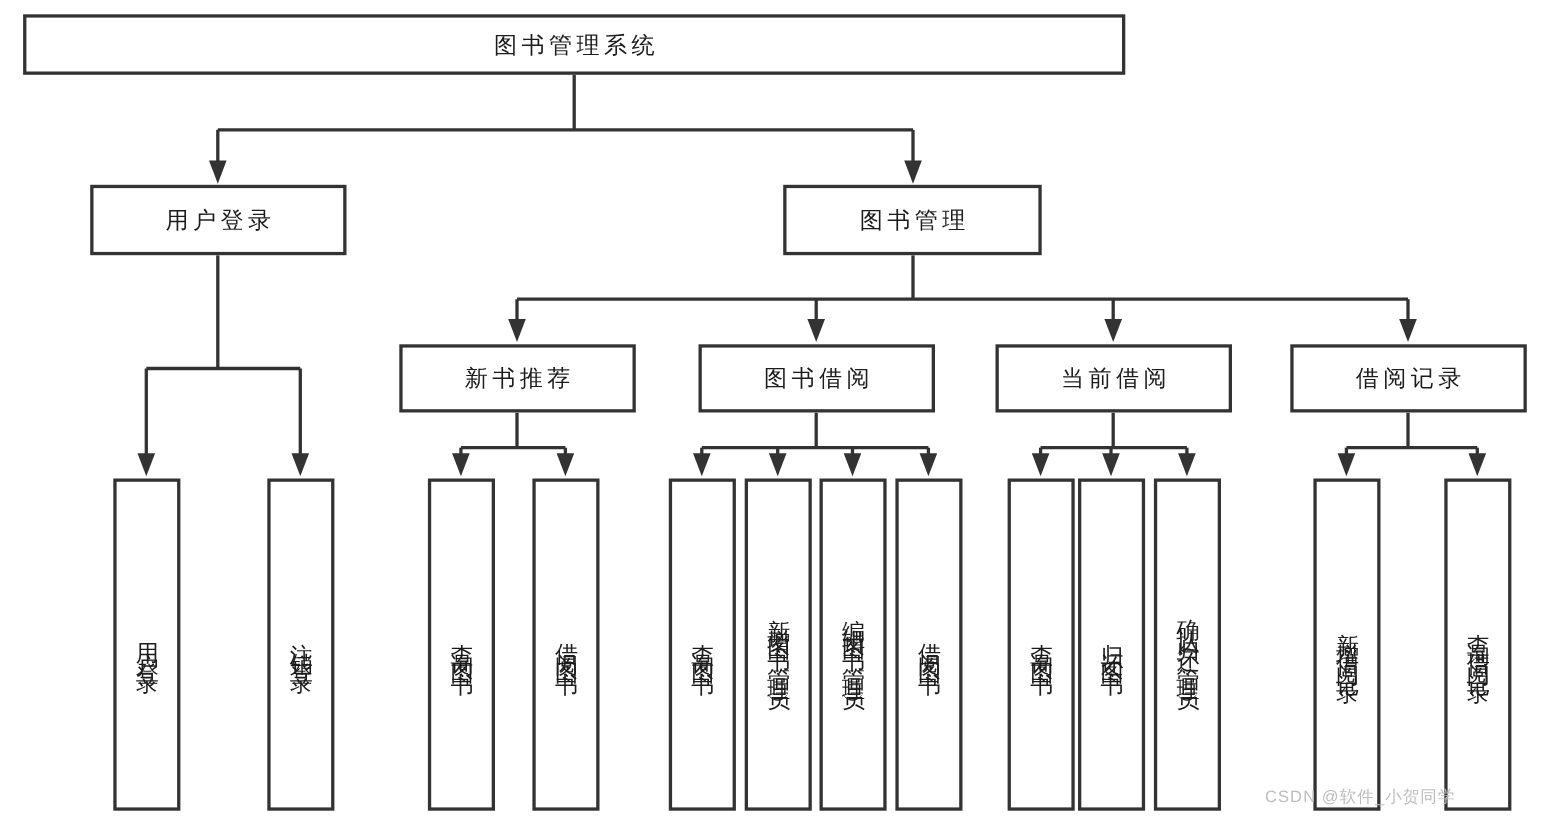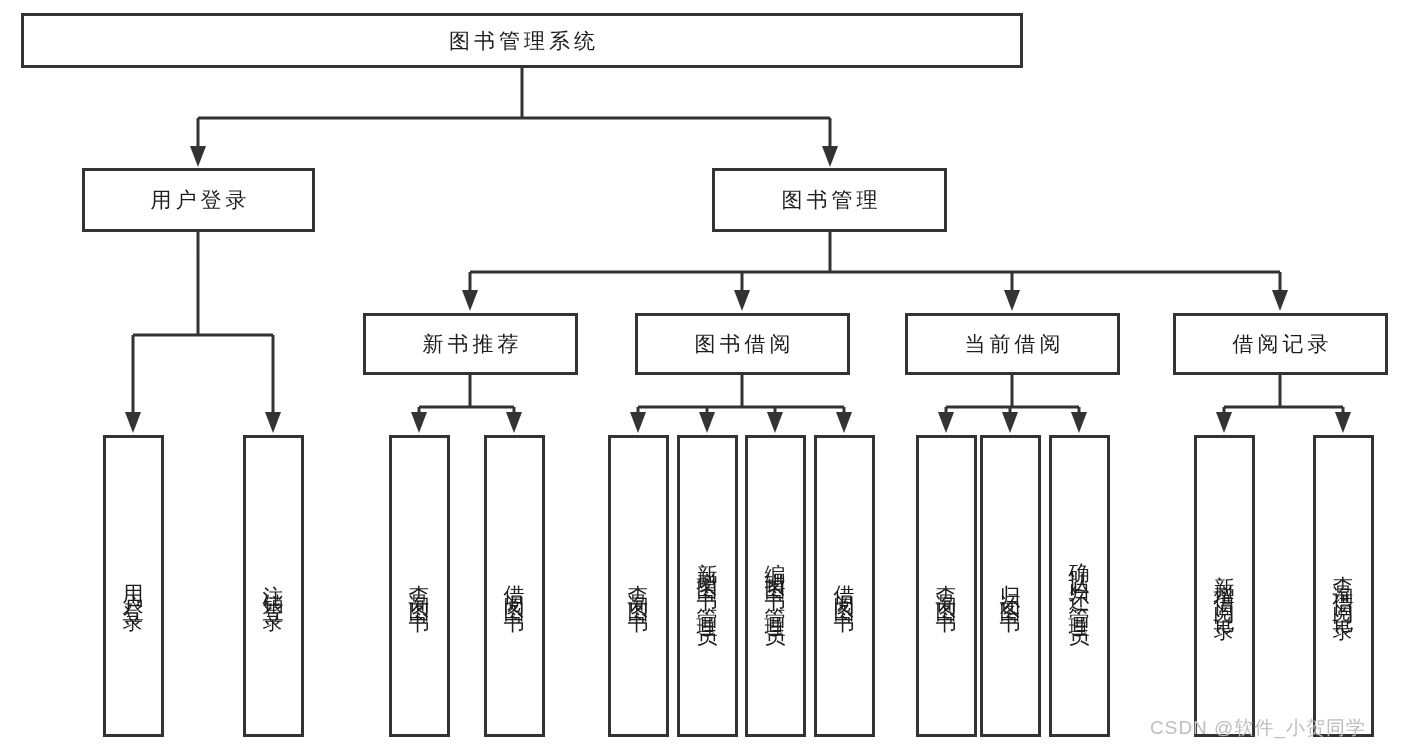--- a/index.html
+++ b/index.html
@@ -38,21 +38,21 @@
     font-size:21px;
     letter-spacing:9px;
     line-height:1;
     color:#1c1c1c;
     white-space:nowrap;
   }
   .watermark{
     position:absolute;
     left:1150px;top:715px;
     width:250px;
-    font-size:19px;
+    font-size:15px;
     color:#bdbdbd;
     letter-spacing:1px;
     z-index:3;
     white-space:nowrap;
   }
 </style>
 </head>
 <body>
 
 <div class="canvas">

